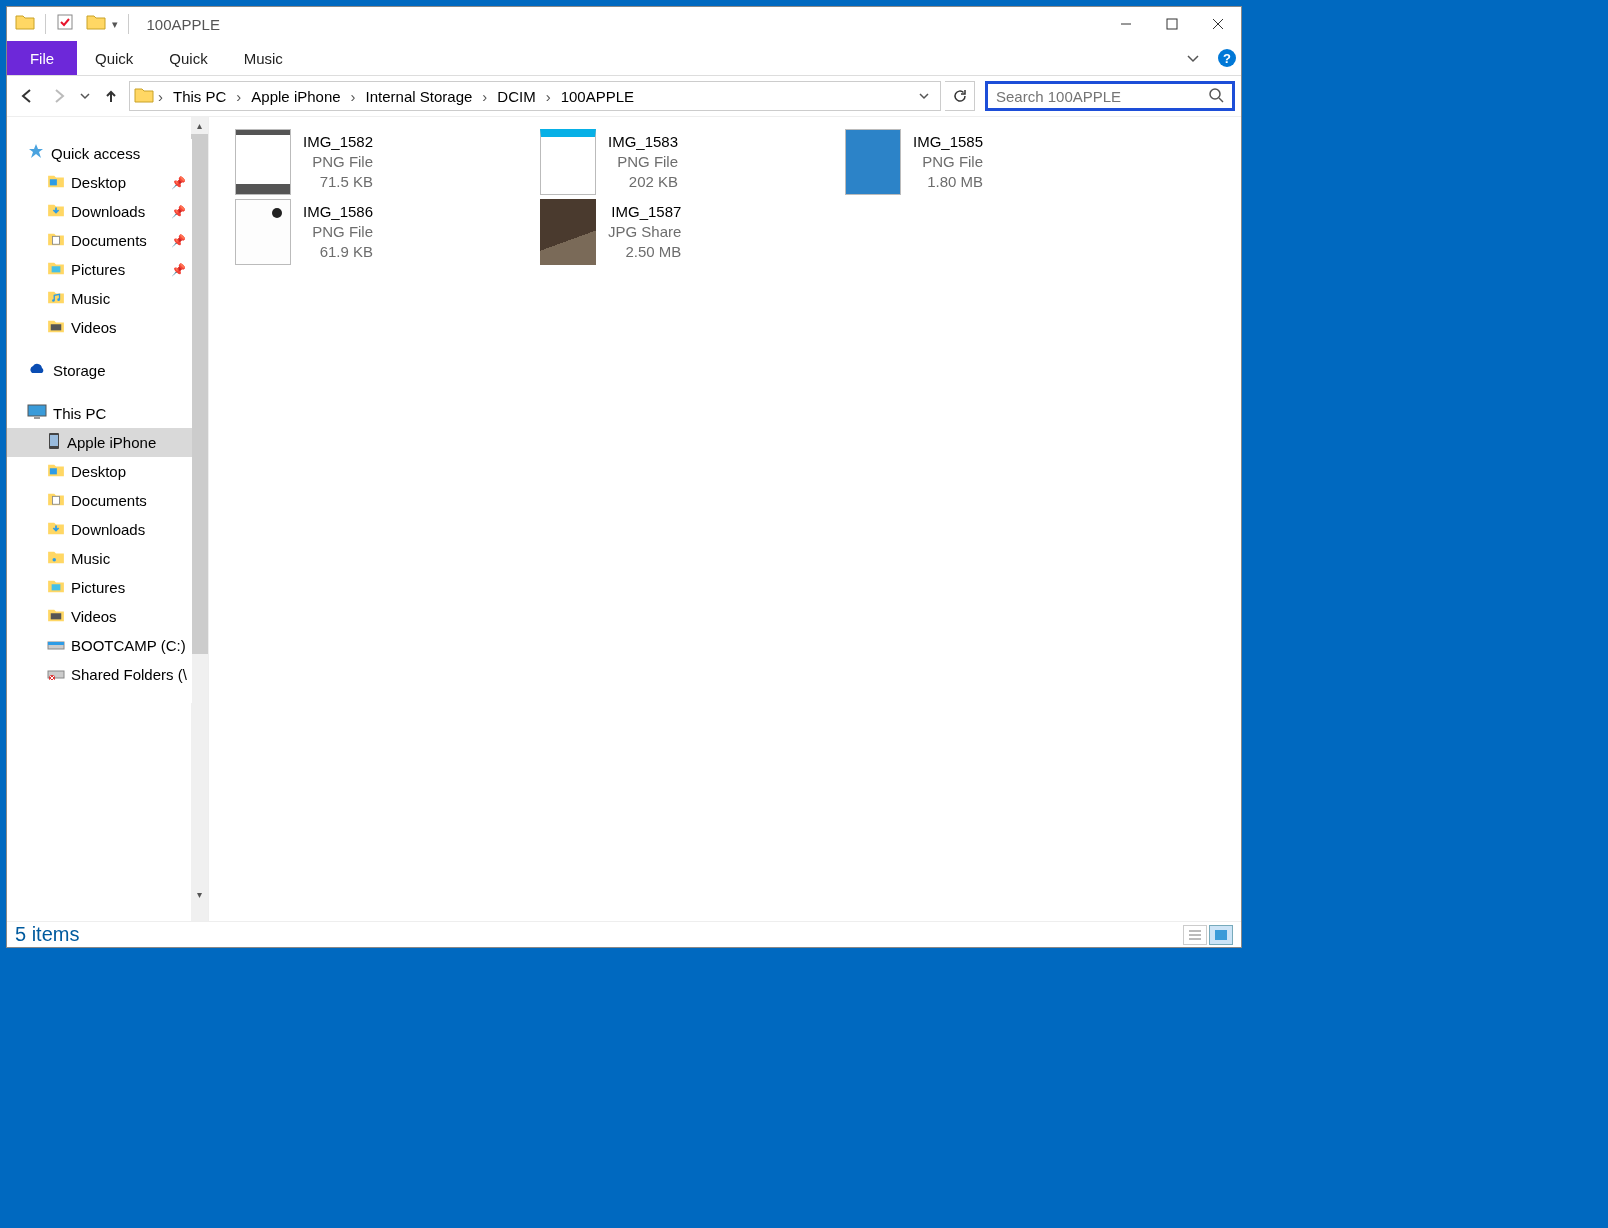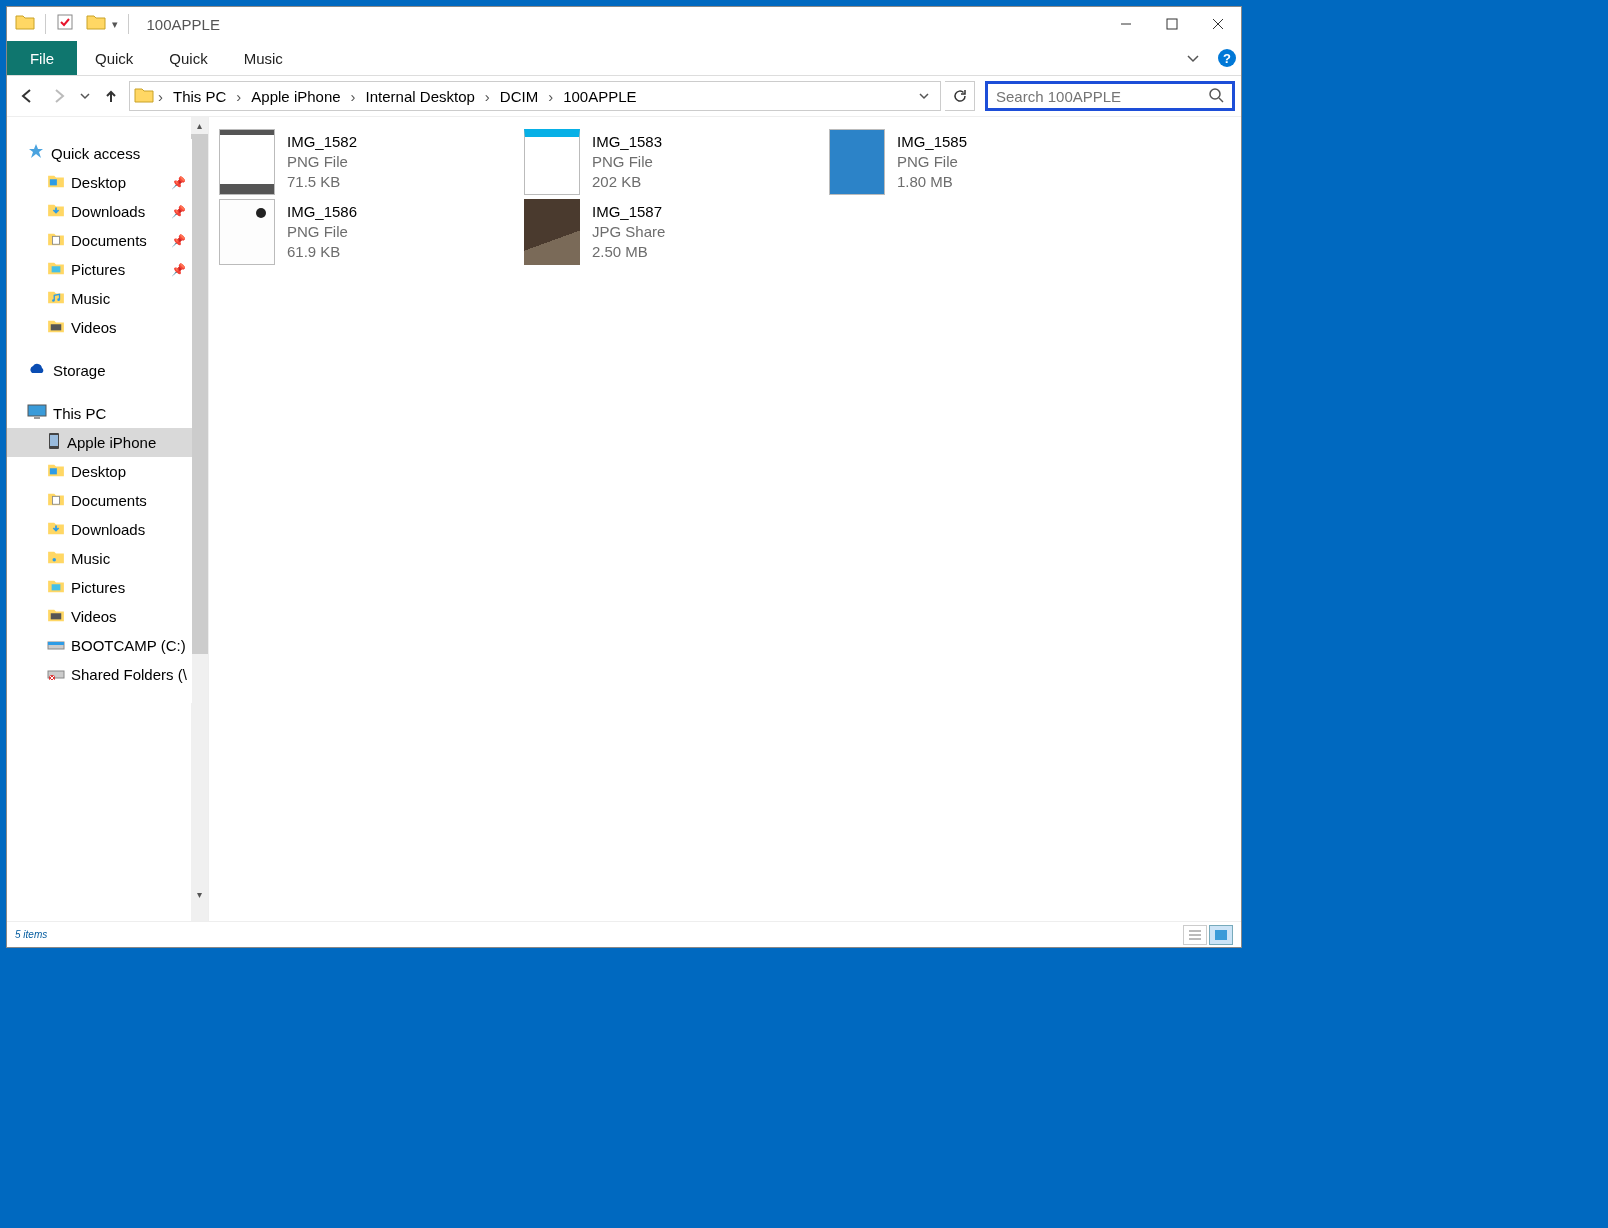--- a/index.html
+++ b/index.html
@@ -5,21 +5,21 @@
 * { box-sizing: border-box; margin: 0; padding: 0; font-family: "Segoe UI", Arial, sans-serif; }
 body { background: #0069c0; padding: 6px; width: 1248px; height: 954px; overflow: hidden; }
 .window { background: #fff; width: 100%; height: 100%; border: 1px solid #888; display: flex; flex-direction: column; }
 .titlebar { height: 34px; display: flex; align-items: center; padding-left: 8px; }
 .titlebar .qat { display: flex; align-items: center; gap: 4px; }
 .titlebar .qat .sep { width: 1px; height: 20px; background: #ccc; margin: 0 6px; }
 .titlebar .title { color: #555; font-size: 15px; margin-left: 12px; }
 .titlebar .win-controls { margin-left: auto; display: flex; }
 .titlebar .win-controls > div { width: 46px; height: 34px; display: flex; align-items: center; justify-content: center; }
 .ribbon-tabs { height: 35px; display: flex; align-items: stretch; border-bottom: 1px solid #ddd; }
-.ribbon-tabs .file-tab { background: #0f766e; color: #fff; width: 70px; display: flex; align-items: center; justify-content: center; font-size: 15px; }
+.ribbon-tabs .file-tab { background: #6d28d9; color: #fff; width: 70px; display: flex; align-items: center; justify-content: center; font-size: 15px; }
 .ribbon-tabs .tab { padding: 0 18px; display: flex; align-items: center; font-size: 15px; color: #222; }
 .ribbon-tabs .spacer { flex: 1; }
 .ribbon-tabs .collapse { width: 40px; display: flex; align-items: center; justify-content: center; color: #666; }
 .ribbon-tabs .help { width: 28px; display: flex; align-items: center; justify-content: center; }
 .navbar { height: 40px; display: flex; align-items: center; padding: 0 6px; gap: 4px; }
 .navbtn { width: 28px; height: 28px; display: flex; align-items: center; justify-content: center; color: #555; }
 .navbtn.disabled { color: #bbb; }
 .addr { flex: 1; height: 30px; border: 1px solid #ccc; display: flex; align-items: center; padding: 0 4px; gap: 2px; font-size: 15px; }
 .addr .crumb { display: flex; align-items: center; padding: 0 6px; height: 28px; color: #000; }
 .addr .chev { color: #555; padding: 0 2px; }
@@ -34,28 +34,28 @@
 .nav .arrowup { position:absolute; right:0; top:0; width:17px; height:17px; display:flex; align-items:center; justify-content:center; color:#555; font-size:10px; background:#f0f0f0;}
 .nav .arrowdn { position:absolute; right:0; bottom:18px; width:17px; height:17px; display:flex; align-items:center; justify-content:center; color:#555; font-size:10px; background:#f0f0f0;}
 .nav .scrollthumb .bar { position:absolute; top:17px; left:0; right:0; height:520px; background:#ccc; }
 .nav-item { display: flex; align-items: center; height: 29px; padding-left: 30px; font-size: 15px; color: #000; gap: 6px; position:relative; z-index:1; background:#fff; width:185px;}
 .nav-item.root { padding-left: 20px; }
 .nav-item.l2 { padding-left: 40px; }
 .nav-item.l3 { padding-left: 40px; }
 .nav-item.selected { background: #d9d9d9; }
 .nav-item .pin { margin-left: auto; margin-right: 6px; color: #888; font-size: 12px; }
 .nav-space { height: 14px; background:#fff; width:185px; position:relative; z-index:1;}
-.content { flex: 1; padding: 10px 8px; }
+.content { flex: 1; padding: 10px 24px; text-align: right; }
 .files { display: flex; flex-wrap: wrap; align-content: flex-start; }
 .file-item { width: 305px; height: 70px; display: flex; padding: 2px; gap: 12px; }
 .thumb { width: 56px; height: 66px; border: 1px solid #bbb; background: #f4f4f4; flex-shrink: 0; display:flex; align-items:center; justify-content:center; overflow:hidden; }
 .file-meta { display: flex; flex-direction: column; justify-content: center; line-height: 1.35; }
 .file-name { font-size: 15px; }
 .file-type, .file-size { font-size: 15px; color: #6d6d6d; }
-.statusbar { height: 26px; border-top: 1px solid #eee; display: flex; align-items: center; padding: 0 8px; font-size: 10px; color: #005a9e; font-style: italic; }
+.statusbar { height: 26px; border-top: 1px solid #eee; display: flex; align-items: center; padding: 0 8px; font-size: 20px; color: #005a9e; }
 .statusbar .views { margin-left: auto; display: flex; gap: 2px; }
 .statusbar .vbtn { width: 24px; height: 20px; border: 1px solid #ccc; display:flex; align-items:center; justify-content:center; }
 .folder-ico { width: 20px; height: 16px; }
 .helpcirc { width: 18px; height: 18px; border-radius: 50%; background: #0078d7; color: #fff; font-size: 13px; display: flex; align-items: center; justify-content: center; font-weight: bold; }
 
 
 .th1 { background:linear-gradient(#555 0 8%, #fff 8% 85%, #555 85% 100%); }
 .th2 { background:#fff; border-top:8px solid #07b0e6; }
 .th3 { display:grid; grid-template-columns:repeat(4,1fr); grid-template-rows:repeat(5,1fr); gap:1px; padding:3px; background:#2c83c8; }
 .th3 div{ background:#fff; border-radius:3px;}
@@ -150,21 +150,21 @@
       </div>
     <div class="addr">
       <span><svg class="folder-ico" viewBox="0 0 20 16">
             <path d="M1 2h7l2 2h9v11H1z" fill="#ffd764" stroke="#c9a227"></path>
           </svg></span>
       <span class="chev">›</span>
       <span class="crumb">This PC</span>
       <span class="chev">›</span>
       <span class="crumb">Apple iPhone</span>
       <span class="chev">›</span>
-      <span class="crumb">Internal Desktop</span>
+      <span class="crumb">Internal Storage</span>
       <span class="chev">›</span>
       <span class="crumb">DCIM</span>
       <span class="chev">›</span>
       <span class="crumb">100APPLE</span>
       <span class="dropbtn"><svg width="12" height="12">
             <path d="M2 4l4 4 4-4" fill="none" stroke="#555" stroke-width="1.5"></path>
           </svg></span>
     </div>
     <div class="refresh">
         <svg width="16" height="16">

